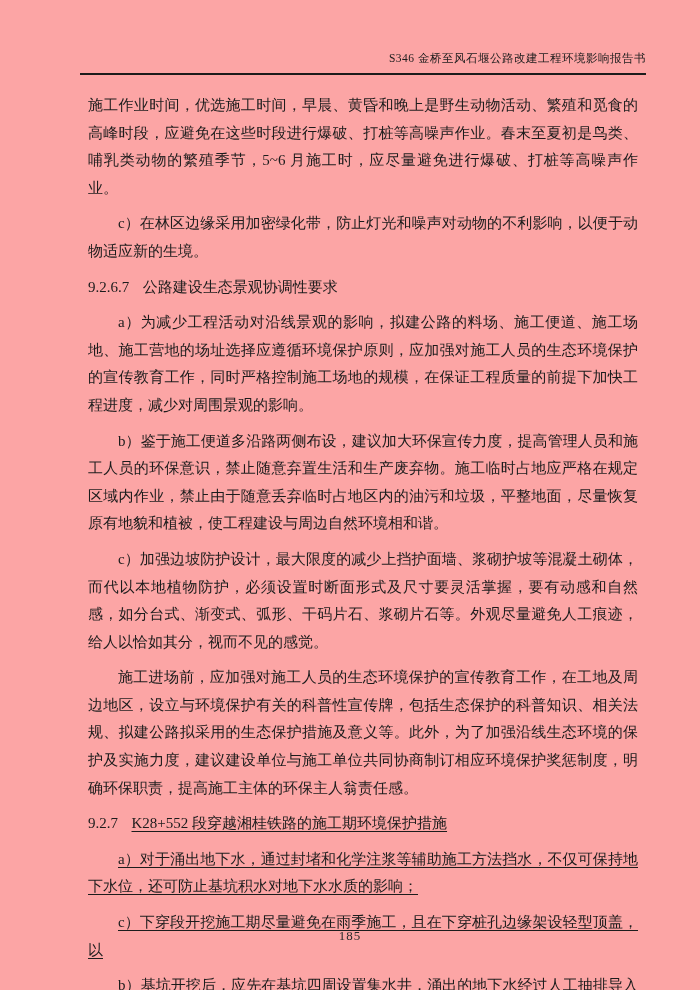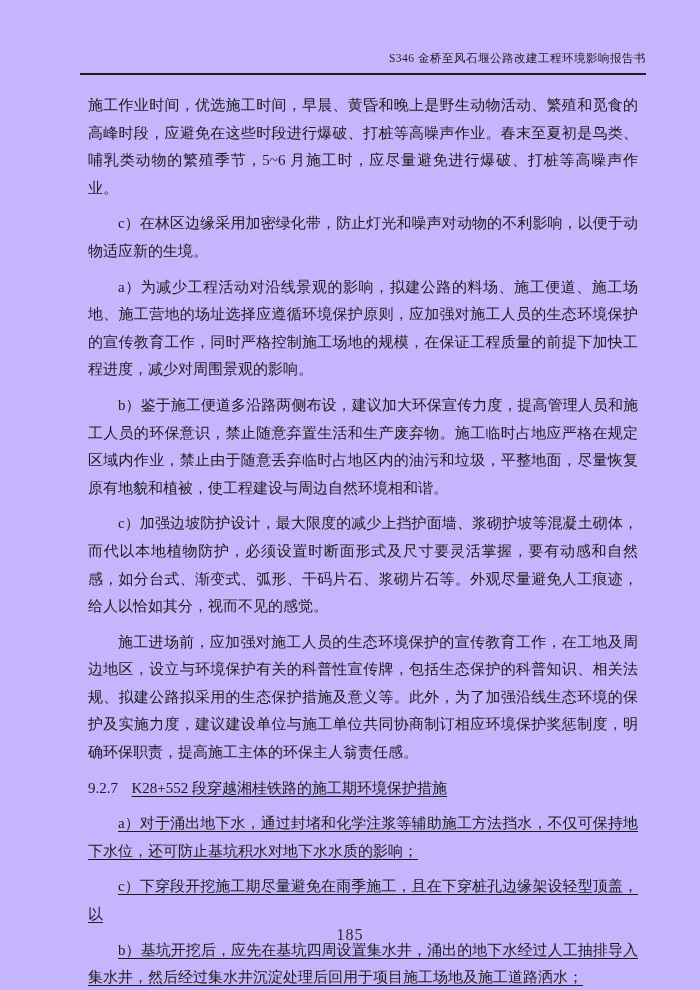--- a/index.html
+++ b/index.html
@@ -4,21 +4,21 @@
 <style>
   html, body {
     margin: 0;
     padding: 0;
     background: #ffffff;
   }
   .page {
     position: relative;
     width: 700px;
     height: 990px;
-    background: #c4b5fd;
+    background: #fca5a5;
     font-family: "Liberation Serif", "DejaVu Serif", serif;
     color: #1c1c1c;
     overflow: hidden;
     box-sizing: border-box;
   }
   .header {
     position: absolute;
     top: 50px;
     left: 80px;
     right: 54px;
@@ -52,35 +52,36 @@
   }
   .heading .h-num {
     margin-right: 0.9em;
   }
   .footer {
     position: absolute;
     bottom: 46px;
     left: 0;
     width: 100%;
     text-align: center;
-    font-size: 16px;
+    font-size: 13px;
     color: #2a2a2a;
     letter-spacing: 1px;
     margin-top: 20px;
   }
 </style>
 </head>
 <body>
 
 <div class="page">
   <div class="header">S346 金桥至风石堰公路改建工程环境影响报告书</div>
 
   <div class="content">
       <p class="para">施工作业时间，优选施工时间，早晨、黄昏和晚上是野生动物活动、繁殖和觅食的高峰时段，应避免在这些时段进行爆破、打桩等高噪声作业。春末至夏初是鸟类、哺乳类动物的繁殖季节，5~6 月施工时，应尽量避免进行爆破、打桩等高噪声作业。</p>
       <p class="para indent">c）在林区边缘采用加密绿化带，防止灯光和噪声对动物的不利影响，以便于动物适应新的生境。</p>
+      <p class="heading"><span class="h-num">9.2.6.7</span><span class="h-title">公路建设生态景观协调性要求</span></p>
       <p class="para indent">a）为减少工程活动对沿线景观的影响，拟建公路的料场、施工便道、施工场地、施工营地的场址选择应遵循环境保护原则，应加强对施工人员的生态环境保护的宣传教育工作，同时严格控制施工场地的规模，在保证工程质量的前提下加快工程进度，减少对周围景观的影响。</p>
       <p class="para indent">b）鉴于施工便道多沿路两侧布设，建议加大环保宣传力度，提高管理人员和施工人员的环保意识，禁止随意弃置生活和生产废弃物。施工临时占地应严格在规定区域内作业，禁止由于随意丢弃临时占地区内的油污和垃圾，平整地面，尽量恢复原有地貌和植被，使工程建设与周边自然环境相和谐。</p>
       <p class="para indent">c）加强边坡防护设计，最大限度的减少上挡护面墙、浆砌护坡等混凝土砌体，而代以本地植物防护，必须设置时断面形式及尺寸要灵活掌握，要有动感和自然感，如分台式、渐变式、弧形、干码片石、浆砌片石等。外观尽量避免人工痕迹，给人以恰如其分，视而不见的感觉。</p>
       <p class="para indent">施工进场前，应加强对施工人员的生态环境保护的宣传教育工作，在工地及周边地区，设立与环境保护有关的科普性宣传牌，包括生态保护的科普知识、相关法规、拟建公路拟采用的生态保护措施及意义等。此外，为了加强沿线生态环境的保护及实施力度，建议建设单位与施工单位共同协商制订相应环境保护奖惩制度，明确环保职责，提高施工主体的环保主人翁责任感。</p>
       <p class="heading"><span class="h-num">9.2.7</span><span class="h-title u">K28+552 段穿越湘桂铁路的施工期环境保护措施</span></p>
       <p class="para indent u">a）对于涌出地下水，通过封堵和化学注浆等辅助施工方法挡水，不仅可保持地下水位，还可防止基坑积水对地下水水质的影响；</p>
       <p class="para indent u">c）下穿段开挖施工期尽量避免在雨季施工，且在下穿桩孔边缘架设轻型顶盖，以</p>
       <p class="para indent u">b）基坑开挖后，应先在基坑四周设置集水井，涌出的地下水经过人工抽排导入集水井，然后经过集水井沉淀处理后回用于项目施工场地及施工道路洒水；</p>
     </div>
 

